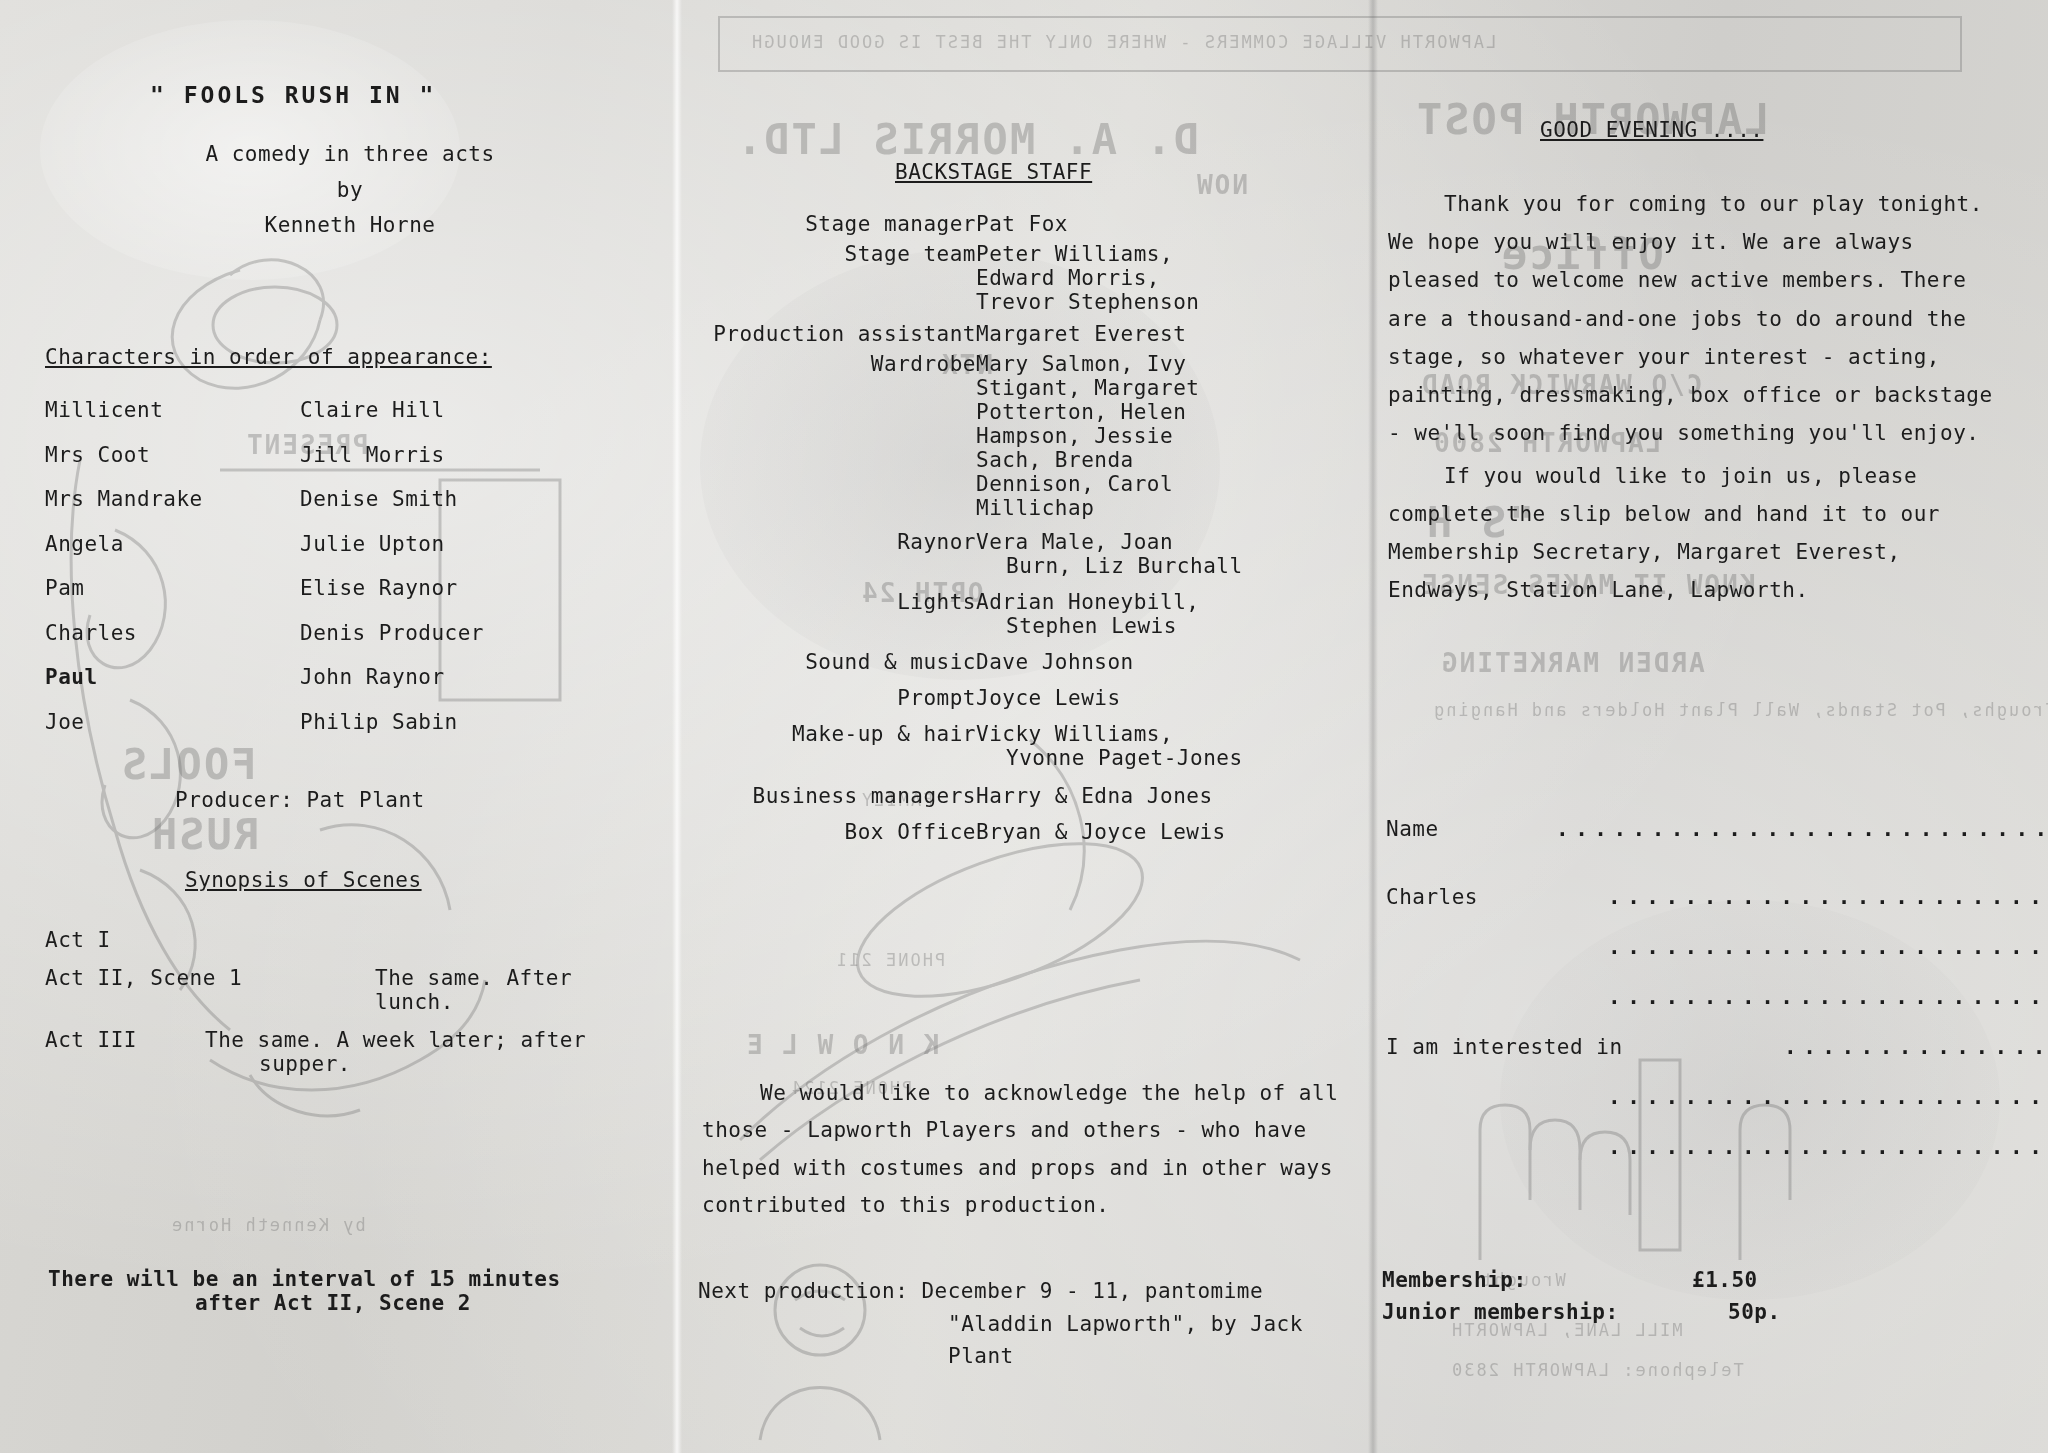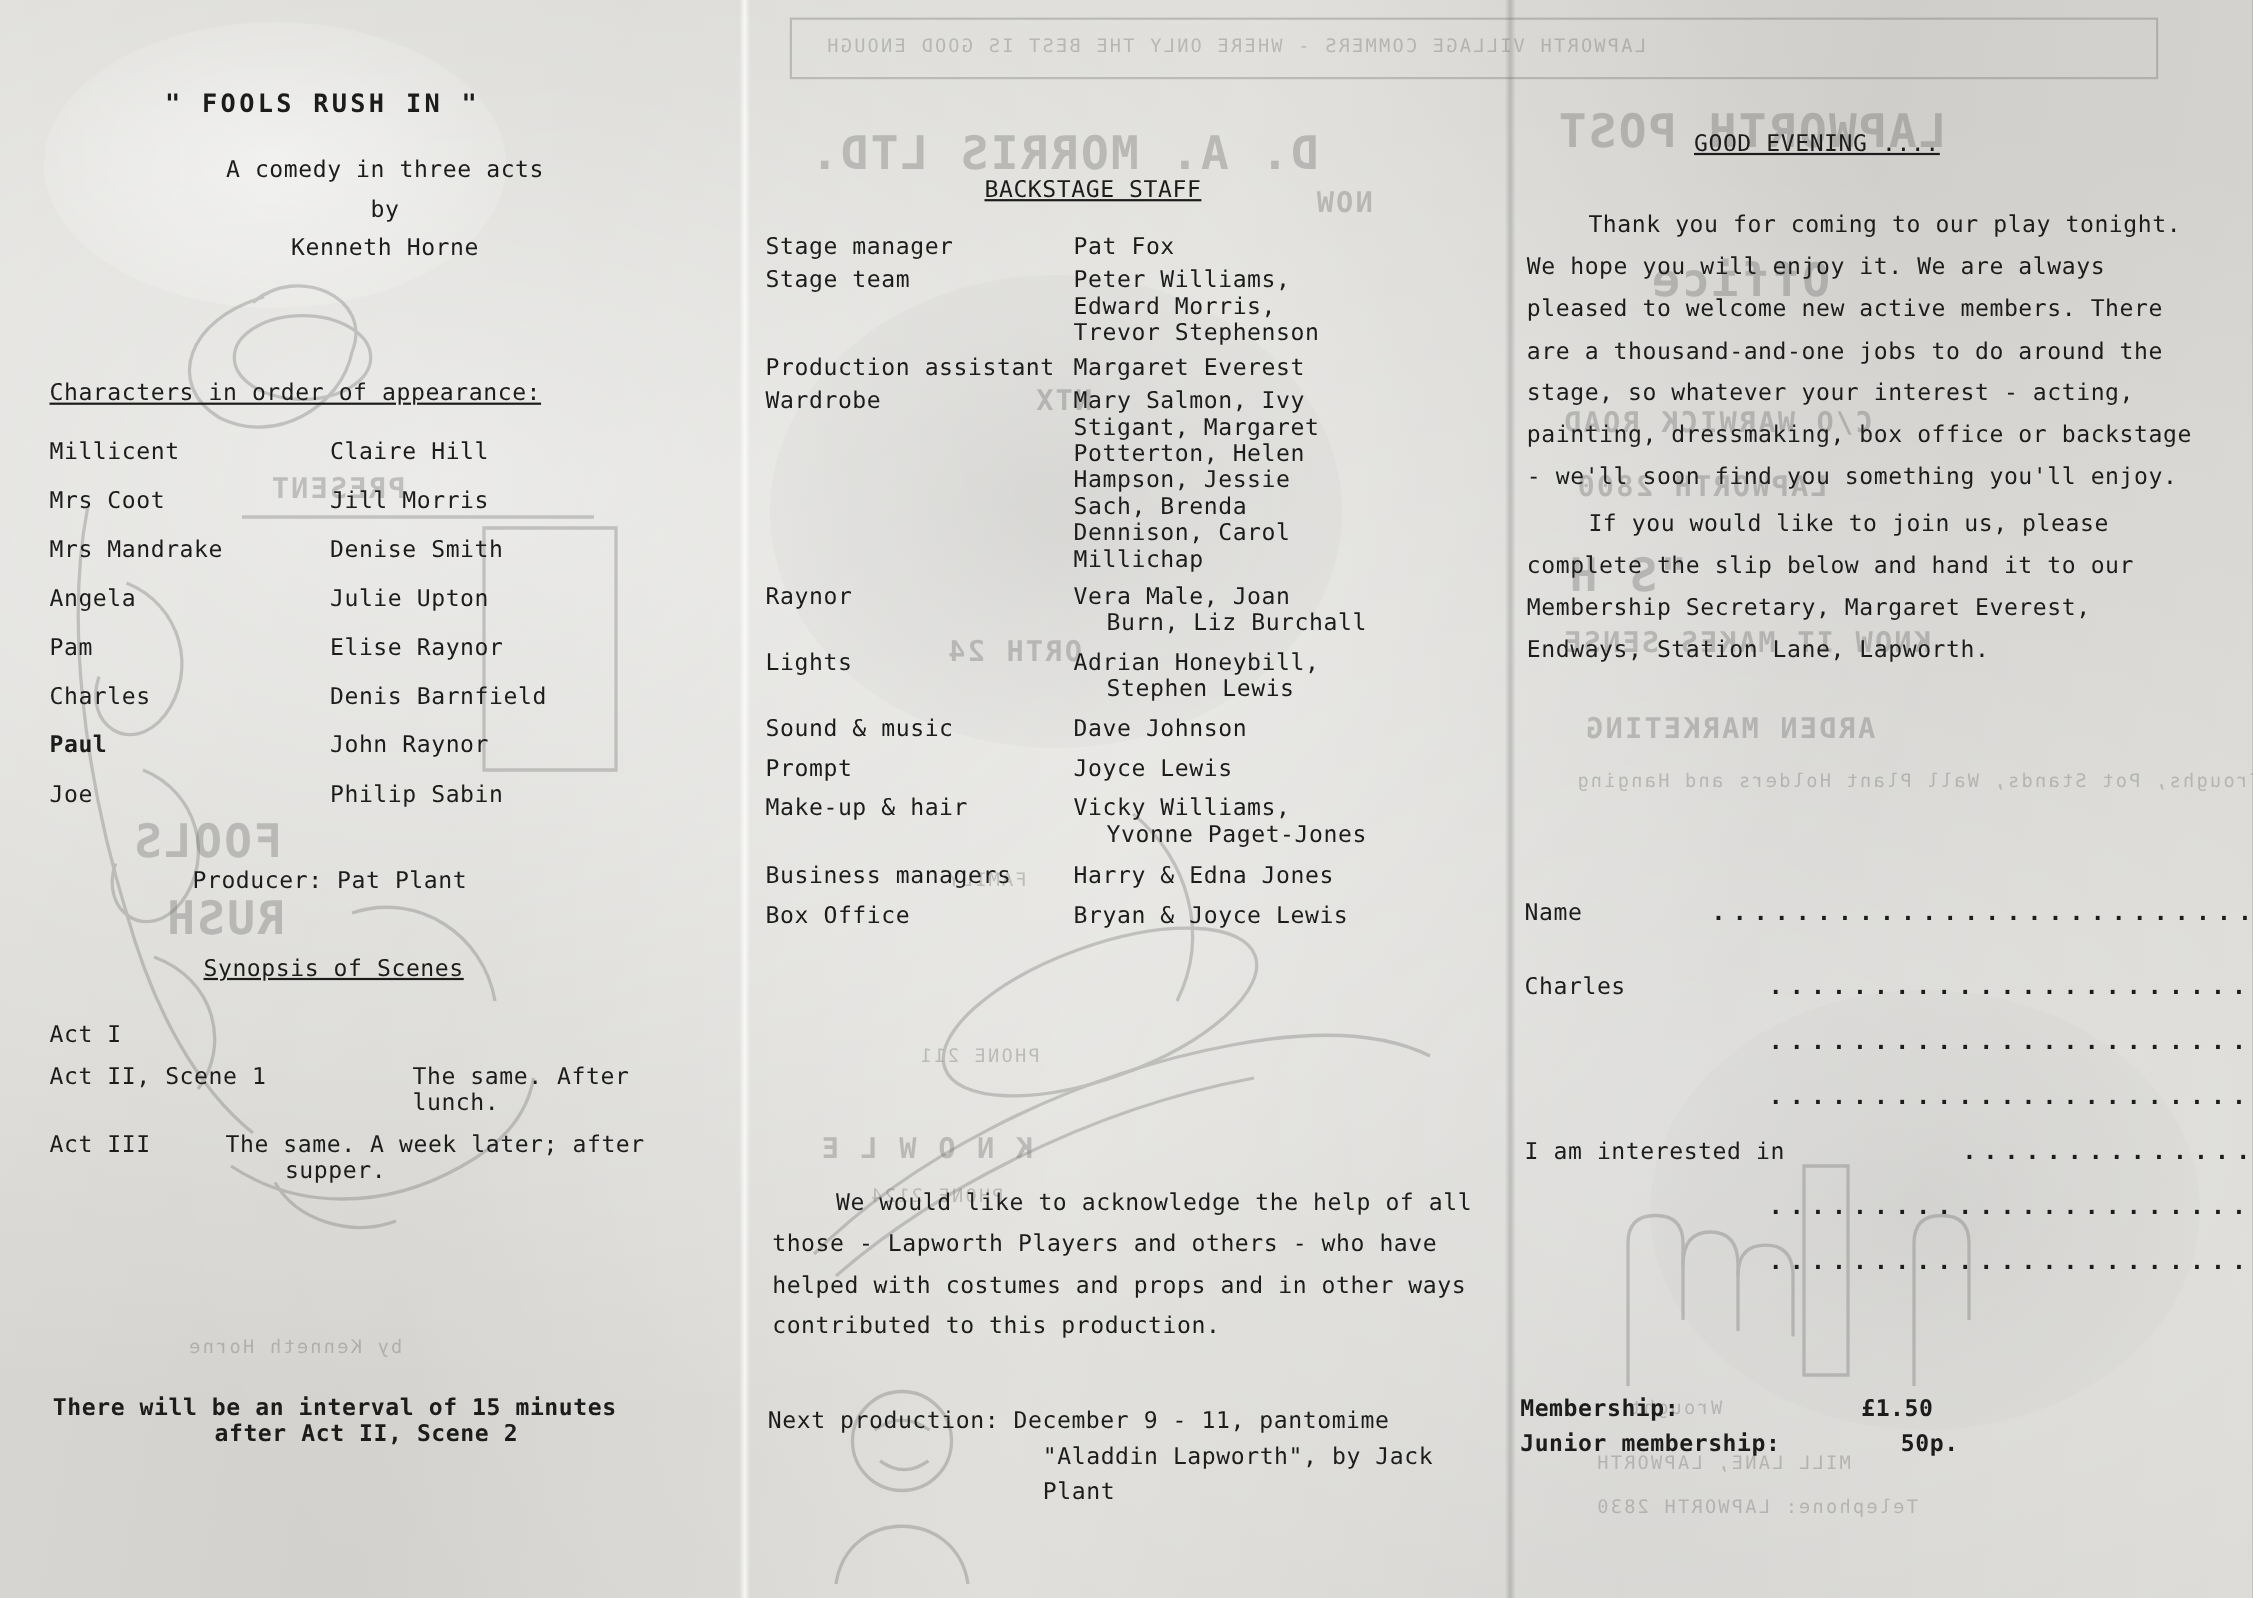--- a/index.html
+++ b/index.html
@@ -98,21 +98,21 @@
   .scenelbl { width: 150px; flex: none; }
   .scenetxt { width: 430px; }
   .scenetxt .ind { display:block; padding-left: 54px; }
   .interval { position:absolute; left: 28px; top: 1267px; font-size: 21px; font-weight: bold; width: 600px; }
   .interval .l2 { display:block; text-align:center; padding-right: 30px; }
 
   
   .bshead { position:absolute; left: 215px; top: 160px; font-size: 21px; }
   .bstable{ position:absolute; left: 16px; top: 212px; font-size: 21px; width: 680px; }
   .bsrow  { display: flex; margin-bottom: 6px; }
-  .bsrole { width: 280px; flex: none; }
+  .bsrole { width: 280px; flex: none; text-align: right; }
   .bsname { width: 330px; }
   .bsname .ind { display:block; padding-left: 30px; }
   .ackpara { position:absolute; left: 22px; top: 1075px; font-size: 21px; width: 660px; line-height: 1.78; }
   .ackpara .p1 { display:block; text-indent: 58px; }
   .nextprod{ position:absolute; left: 18px; top: 1275px; font-size: 21px; width: 680px; line-height: 1.55; }
   .nextprod .ind { display:block; padding-left: 250px; }
 
   
   .gehead  { position:absolute; left: 160px; top: 118px; font-size: 21px; }
   .gebody  { position:absolute; left: 8px; top: 185px; font-size: 21px; width: 620px; line-height: 1.82; }
@@ -236,21 +236,21 @@
       <div class="charrow">
         <span class="charname">Angela</span>
         <span class="charactor">Julie Upton</span>
       </div>
       <div class="charrow">
         <span class="charname">Pam</span>
         <span class="charactor">Elise Raynor</span>
       </div>
       <div class="charrow">
         <span class="charname">Charles</span>
-        <span class="charactor">Denis Barnfield</span>
+        <span class="charactor">Denis Producer</span>
       </div>
       <div class="charrow">
         <span class="charname b">Paul</span>
         <span class="charactor">John Raynor</span>
       </div>
       <div class="charrow">
         <span class="charname">Joe</span>
         <span class="charactor">Philip Sabin</span>
       </div>
     </div>

